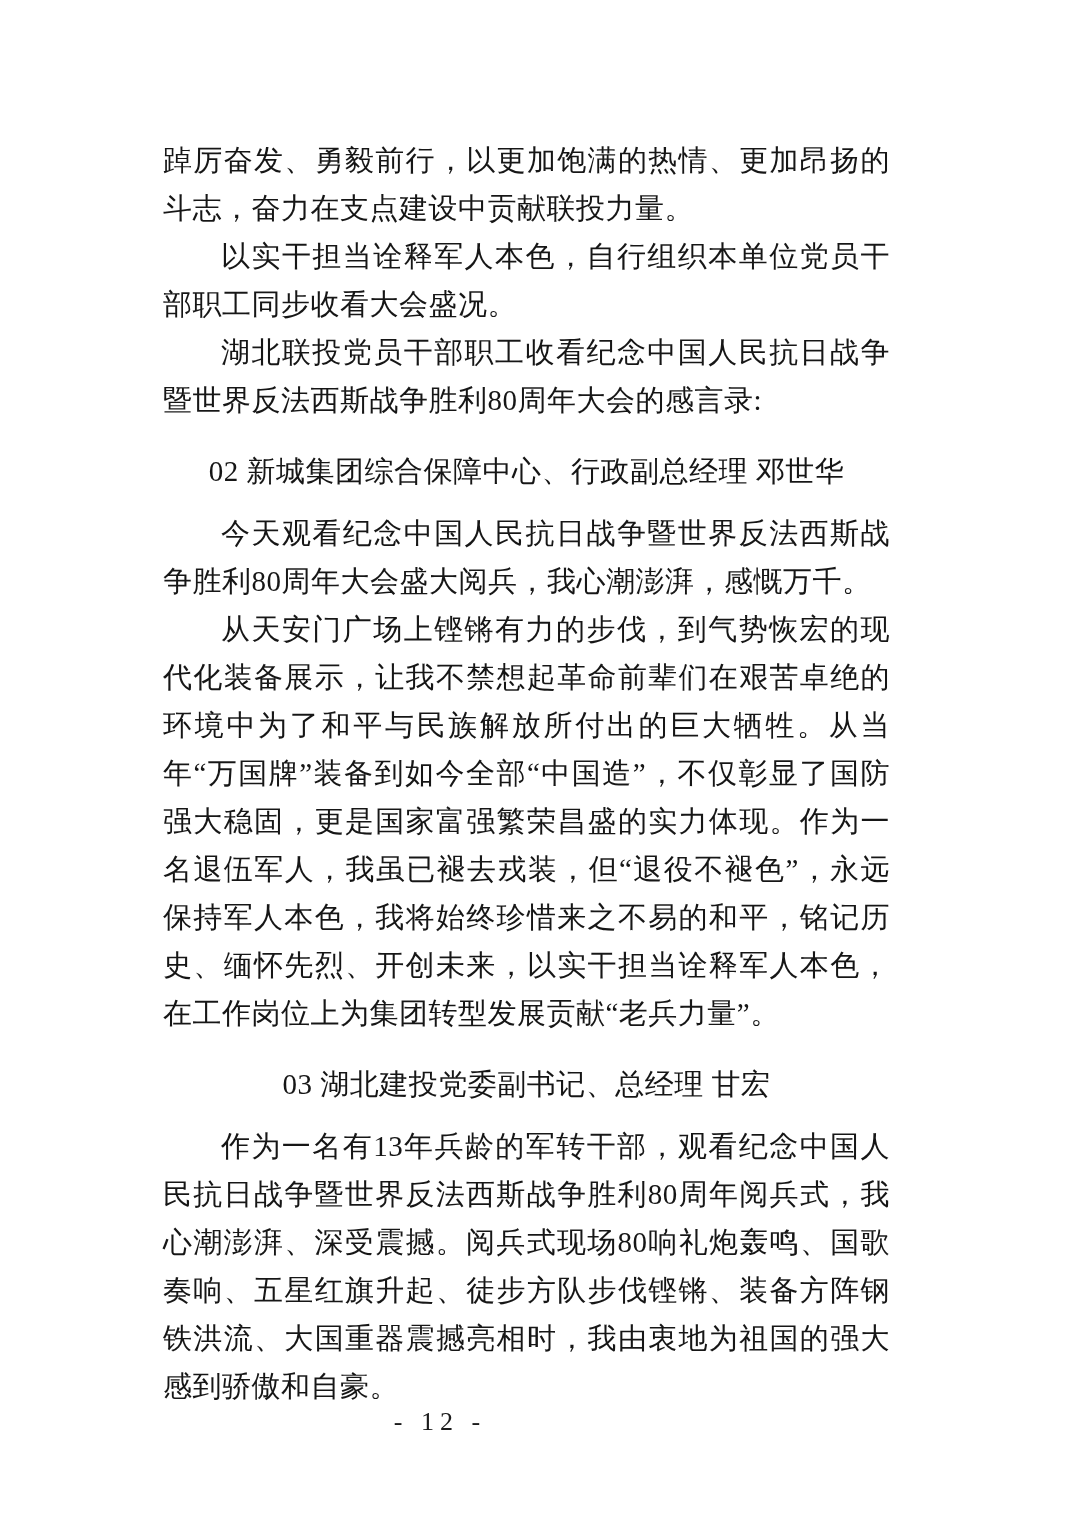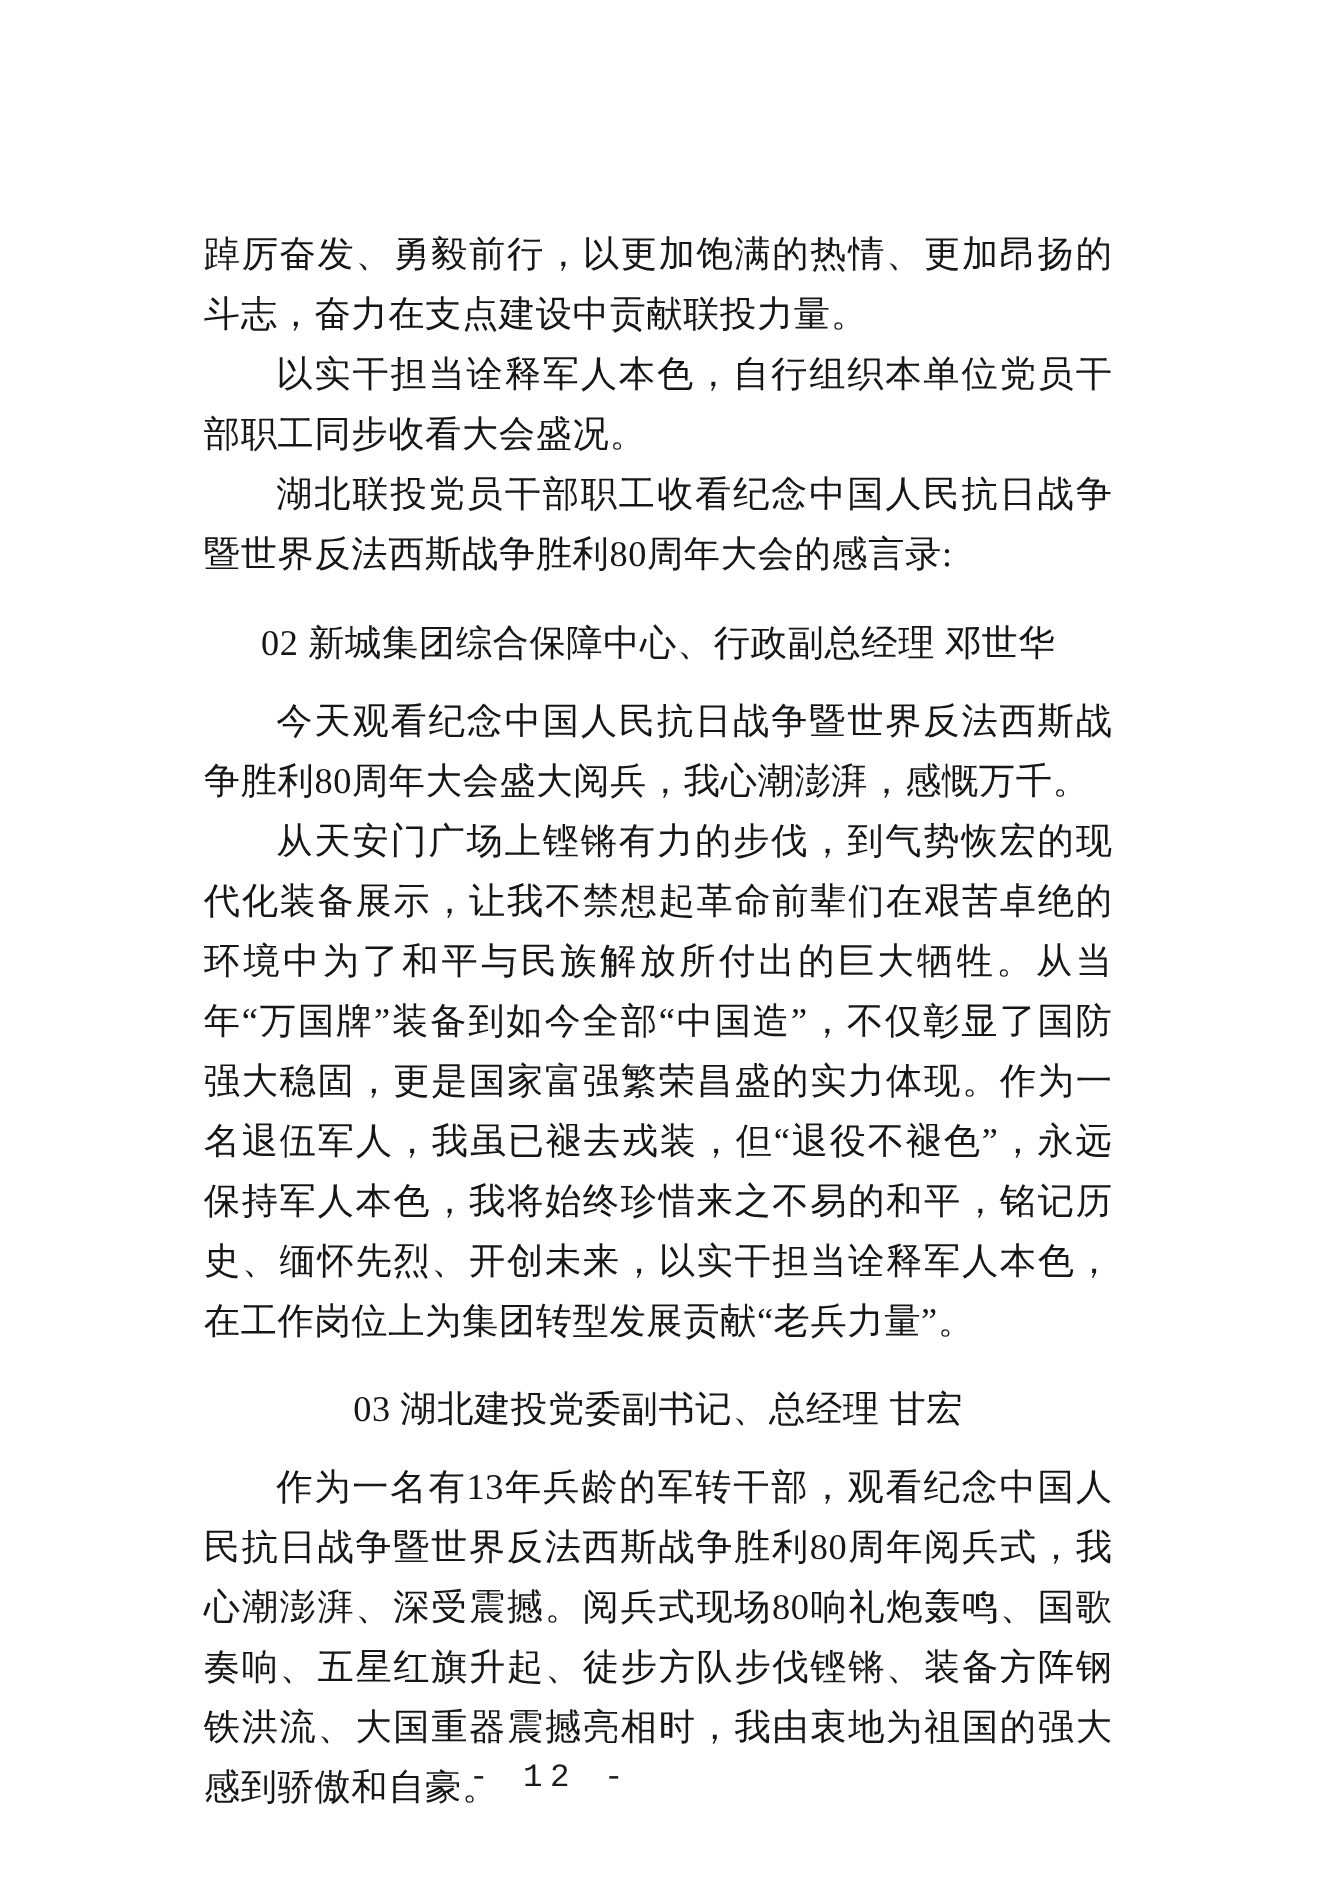--- a/index.html
+++ b/index.html
@@ -25,21 +25,20 @@
   .content {
     position: absolute;
     left: 163px;
     top: 136px;
     width: 727px;
     color: #161616;
     font-size: 29px;
     line-height: 48px;
     text-align: justify;
     letter-spacing: 0.5px;
-    margin-top: 44px;
   }
   p.para {
     margin: 0;
     padding: 0;
     text-indent: 2em;
   }
   p.para.continuation {
     text-indent: 0;
   }
   h2.section-heading {
@@ -51,21 +50,20 @@
     text-align: center;
     text-indent: 0;
     color: #161616;
   }
   .footer {
     position: absolute;
     left: 0;
     top: 1404px;
     width: 880px;
     text-align: center;
-    font-family: Liberation Mono, monospace;
   }
   .page-number {
     font-size: 26px;
     line-height: 36px;
     color: #1b1b1b;
     letter-spacing: 6px;
   }
 </style>
 </head>
 <body>

